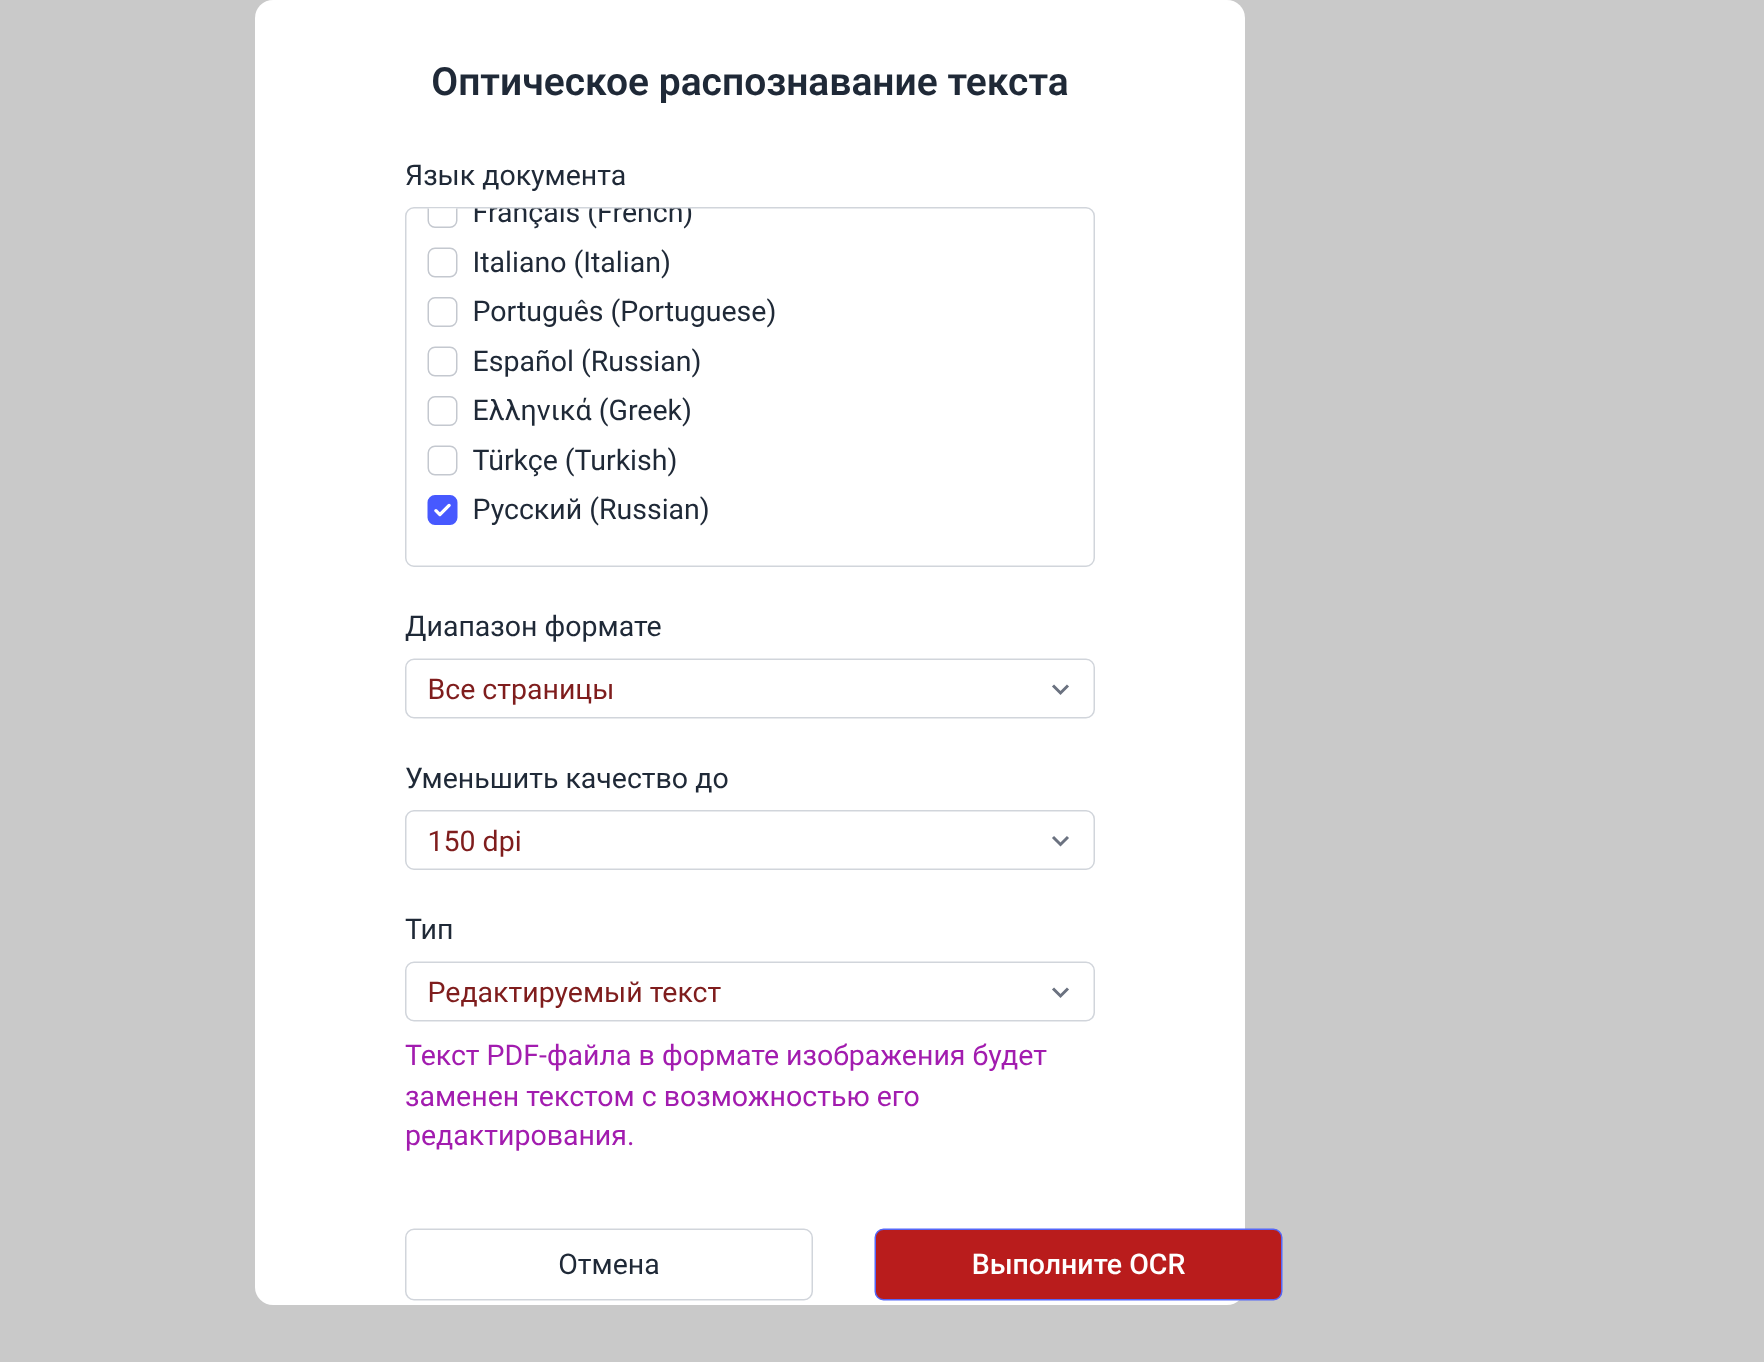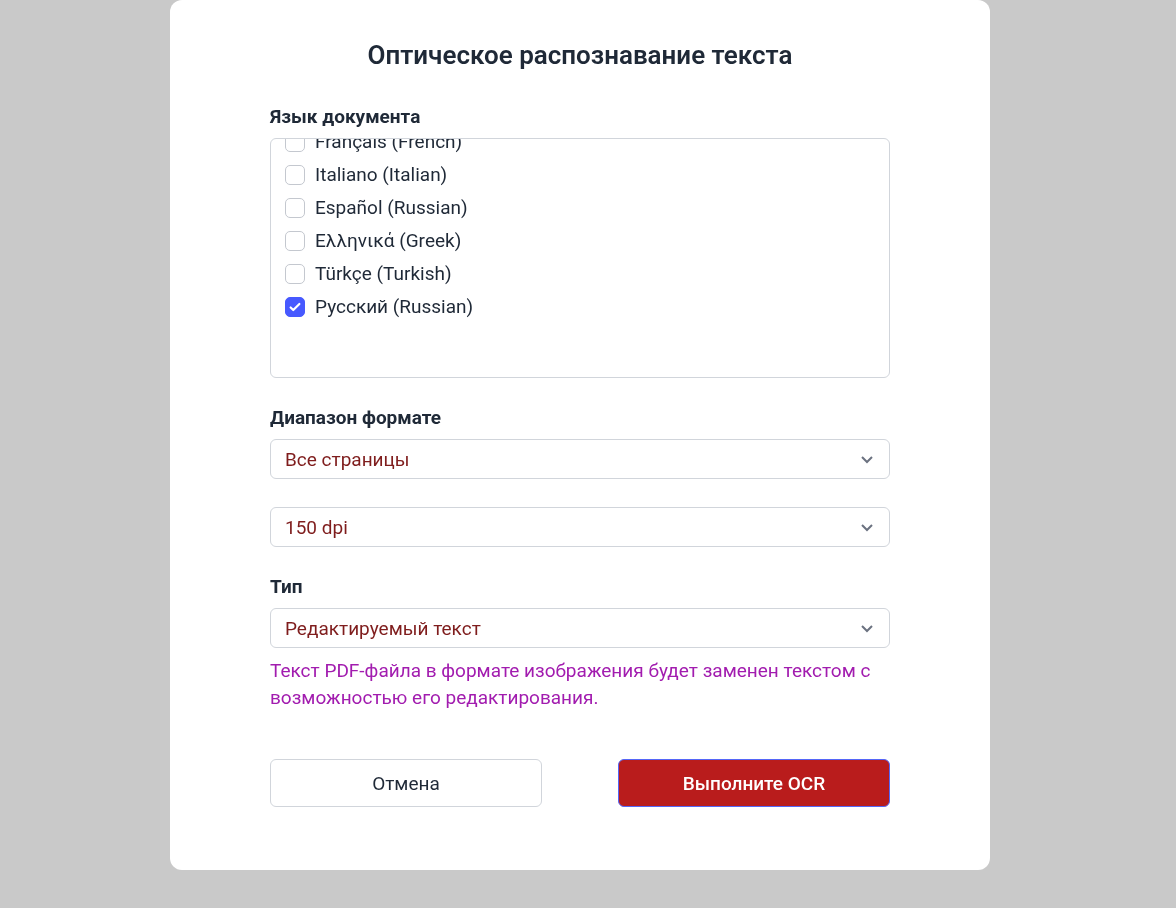--- a/index.html
+++ b/index.html
@@ -12,36 +12,36 @@
       background: #c9c9c9;
       width: 1176px;
       height: 908px;
       overflow: hidden;
       position: relative;
     }
     .modal {
       position: absolute;
       left: 170px;
       top: 0;
-      width: 820px;
+      width: 660px;
       height: 870px;
       background: #ffffff;
       border-radius: 12px;
       padding: 40px 100px 30px 100px;
     }
     .modal-title {
       font-size: 26px;
       font-weight: 600;
       color: #1f2937;
       text-align: center;
       margin-bottom: 35px;
     }
     .section-label {
       font-size: 19px;
-      font-weight: 700;
+      font-weight: 400;
       color: #1f2937;
       margin-bottom: 10px;
     }
     .language-box {
       border: 1px solid #d1d5db;
       border-radius: 6px;
       padding: 8px 0 10px 0;
       margin-bottom: 28px;
       height: 240px;
       overflow: hidden;
@@ -114,21 +114,21 @@
     }
     .description {
       font-size: 19px;
       color: #a21caf;
       line-height: 1.4;
       margin-top: -18px;
     }
     .button-row {
       display: flex;
       justify-content: space-between;
-      gap: 52px;
+      gap: 41px;
       margin-top: 48px;
     }
     .btn {
       padding: 10px 20px;
       font-size: 19px;
       border-radius: 6px;
       cursor: pointer;
       min-width: 272px;
       height: 48px;
       display: flex;
@@ -157,20 +157,24 @@
   <div class="language-box">
     <div class="language-list">
 
     <div class="language-item">
           <div class="checkbox"></div>
           <span class="language-label">Français (French)</span>
         </div>
         <div class="language-item">
           <div class="checkbox"></div>
           <span class="language-label">Italiano (Italian)</span>
+        </div>
+        <div class="language-item">
+          <div class="checkbox"></div>
+          <span class="language-label">Português (Portuguese)</span>
         </div>
         <div class="language-item">
           <div class="checkbox"></div>
           <span class="language-label">Español (Russian)</span>
         </div>
         <div class="language-item">
           <div class="checkbox"></div>
           <span class="language-label">Ελληνικά (Greek)</span>
         </div>
         <div class="language-item">
@@ -193,20 +197,21 @@
     <div class="select-box">
       <span>Все страницы</span>
       <span class="chevron">
         <svg viewBox="0 0 16 16" fill="none" stroke="currentColor" stroke-width="2">
             <path d="M3 6l5 5 5-5"></path>
           </svg>
       </span>
     </div>
   </div>
 
+  <div class="section-label">Уменьшить качество до</div>
   <div class="select-wrapper">
     <div class="select-box">
       <span>150 dpi</span>
       <span class="chevron">
         <svg viewBox="0 0 16 16" fill="none" stroke="currentColor" stroke-width="2">
             <path d="M3 6l5 5 5-5"></path>
           </svg>
       </span>
     </div>
   </div>

